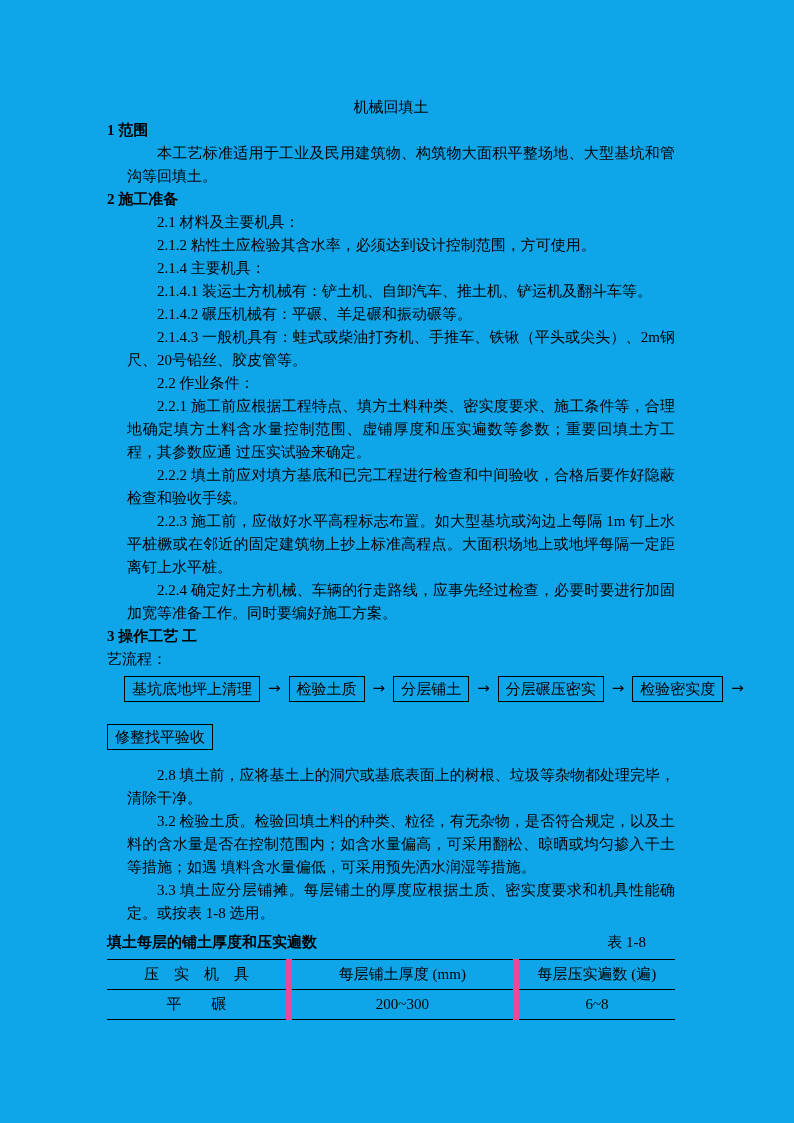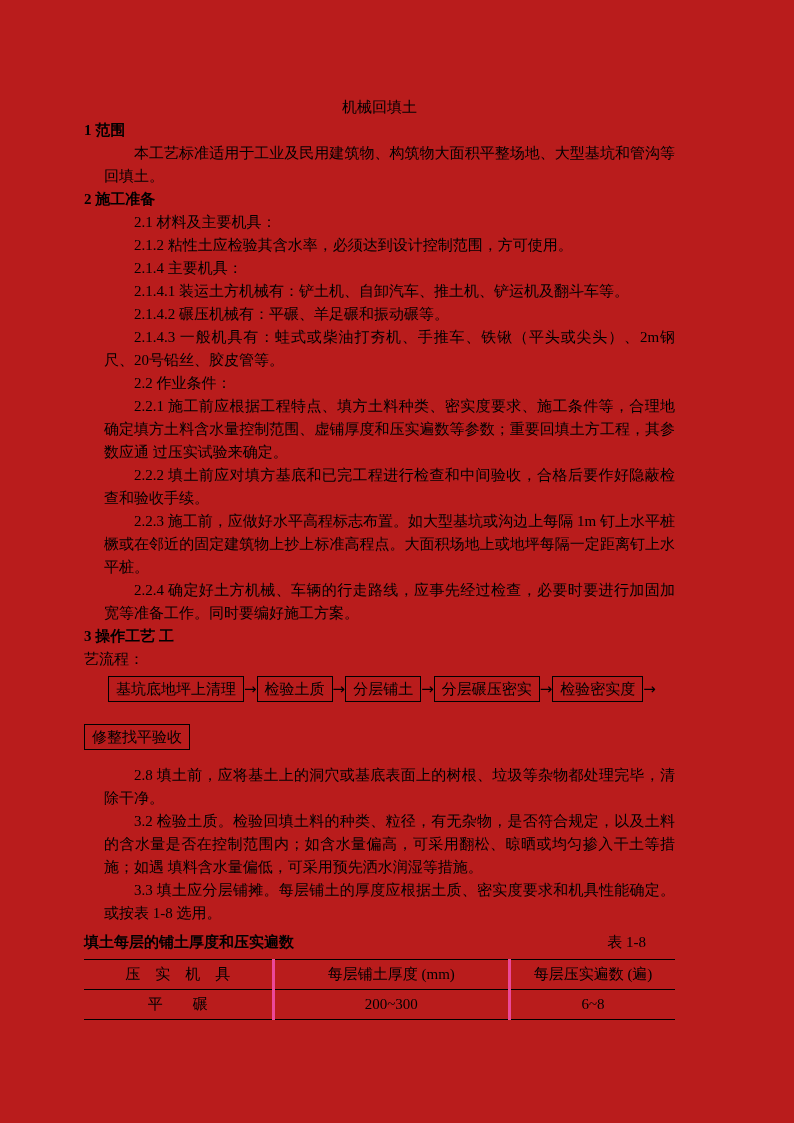--- a/index.html
+++ b/index.html
@@ -2,38 +2,38 @@
 <html><head>
 <meta charset="utf-8">
 <style>
   * { margin: 0; padding: 0; box-sizing: border-box; }
   html, body { background: #e8e8e8; }
   .page {
     position: relative;
     width: 794px;
     height: 1123px;
     margin: 0 auto;
-    background: #b91c1c;
+    background: #0ea5e9;
     overflow: hidden;
     font-family: "Liberation Serif", "DejaVu Serif", serif;
     font-size: 15px;
     line-height: 23px;
     color: #000000;
-    padding: 96px 119px 0 84px;
+    padding: 96px 119px 0 107px;
   }
   p { margin: 0; }
   .title { text-align: center; }
   .h { font-weight: bold; text-align: left; }
   .body { text-indent: 2em; text-align: justify; margin-left: 20px; }
   .flush { text-indent: 0; text-align: justify; }
   .flow-row {
     display: flex;
-    align-items: center;
-    gap: 0;
-    margin: 5px 0 0 24px;
+    align-items: flex-start;
+    gap: 8px;
+    margin: 5px 0 0 17px;
     white-space: nowrap;
   }
   .flow-box {
     display: inline-block;
     border: 1px solid #000;
     padding: 0 7px;
     line-height: 24px;
     white-space: nowrap;
   }
   .flow-arrow {
@@ -55,21 +55,21 @@
     top: 0;
     font-weight: normal;
   }
   table.data-table {
     width: 100%;
     border-collapse: collapse;
     border-top: 1px solid #000;
   }
   table.data-table th, table.data-table td {
     border-bottom: 1px solid #000;
-    border-left: 3px solid #ec4899;
+    border-left: 6px solid #ec4899;
     padding: 3px 6px;
     font-weight: normal;
     text-align: center;
     font-size: 15px;
     line-height: 23px;
   }
   table.data-table th:first-child, table.data-table td:first-child { border-left: none; }
   .col1 { width: 32%; }
   .col2 { width: 40%; }
   .col3 { width: 28%; }

